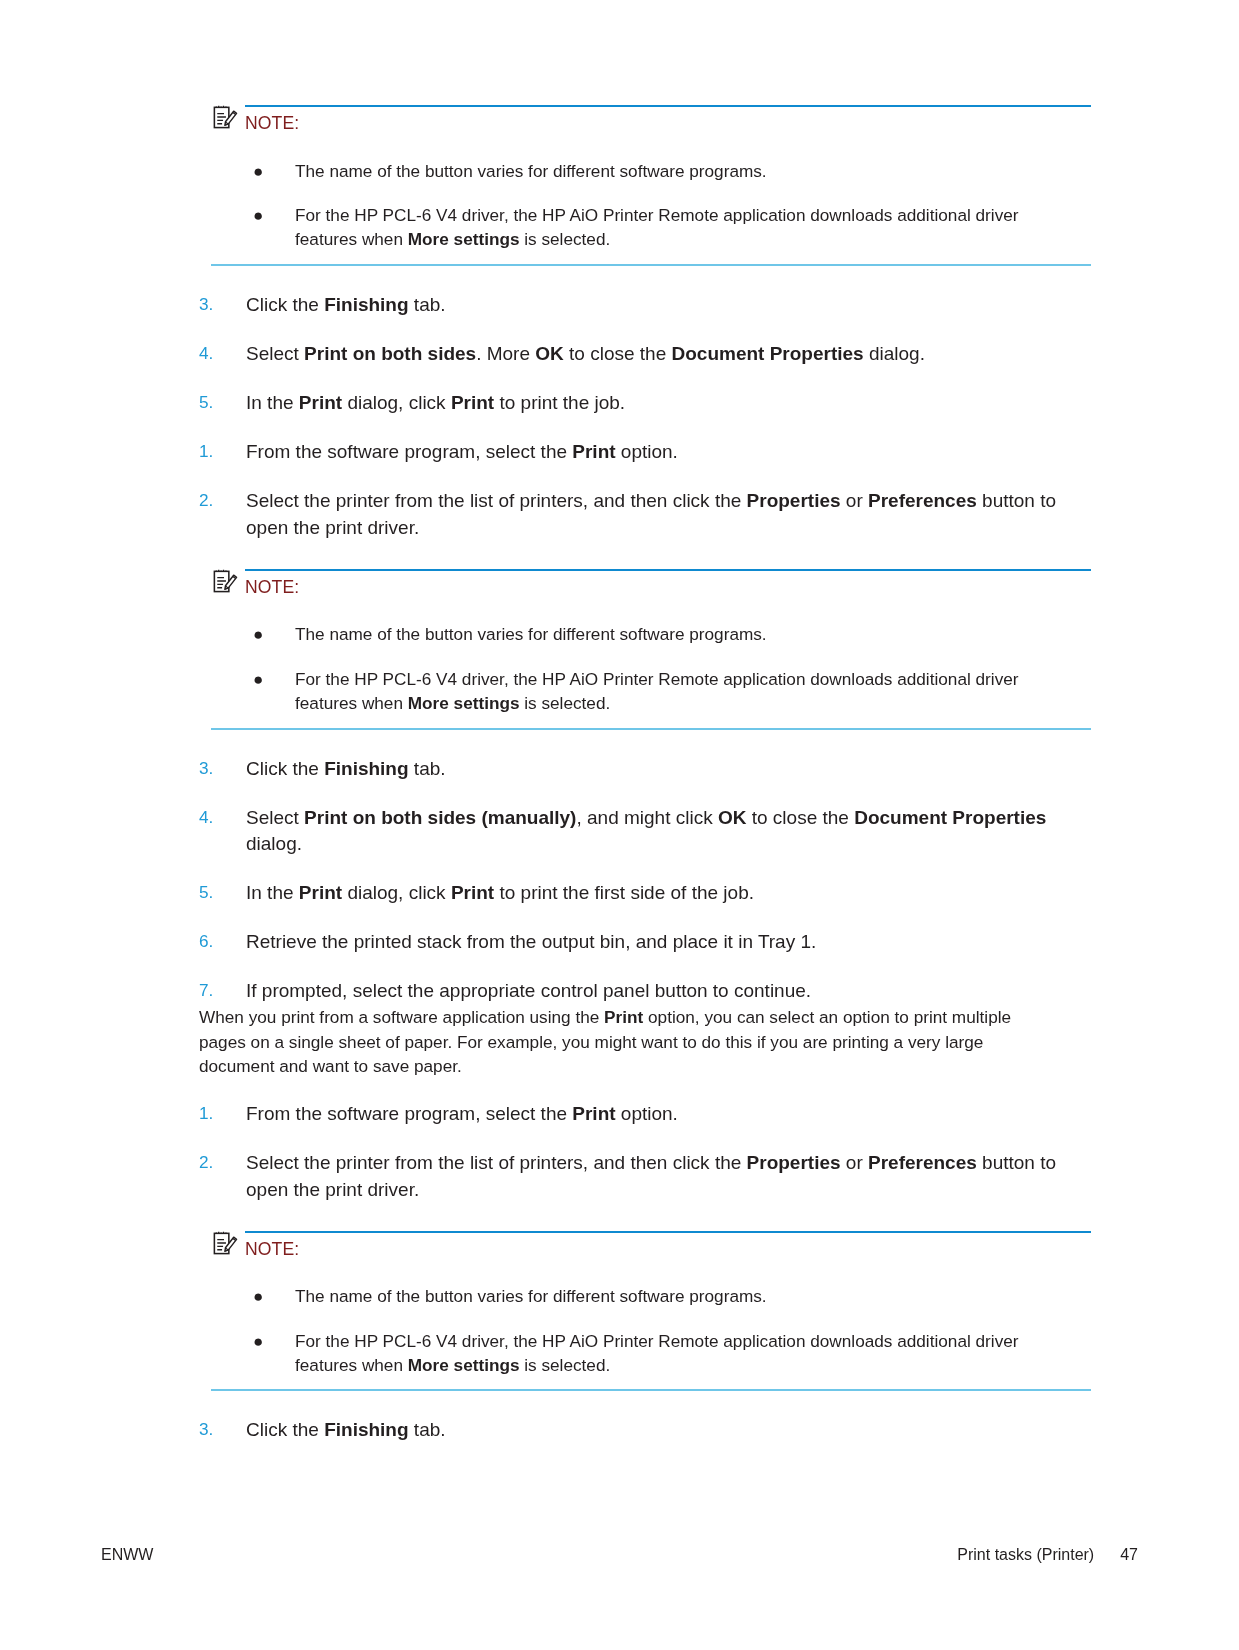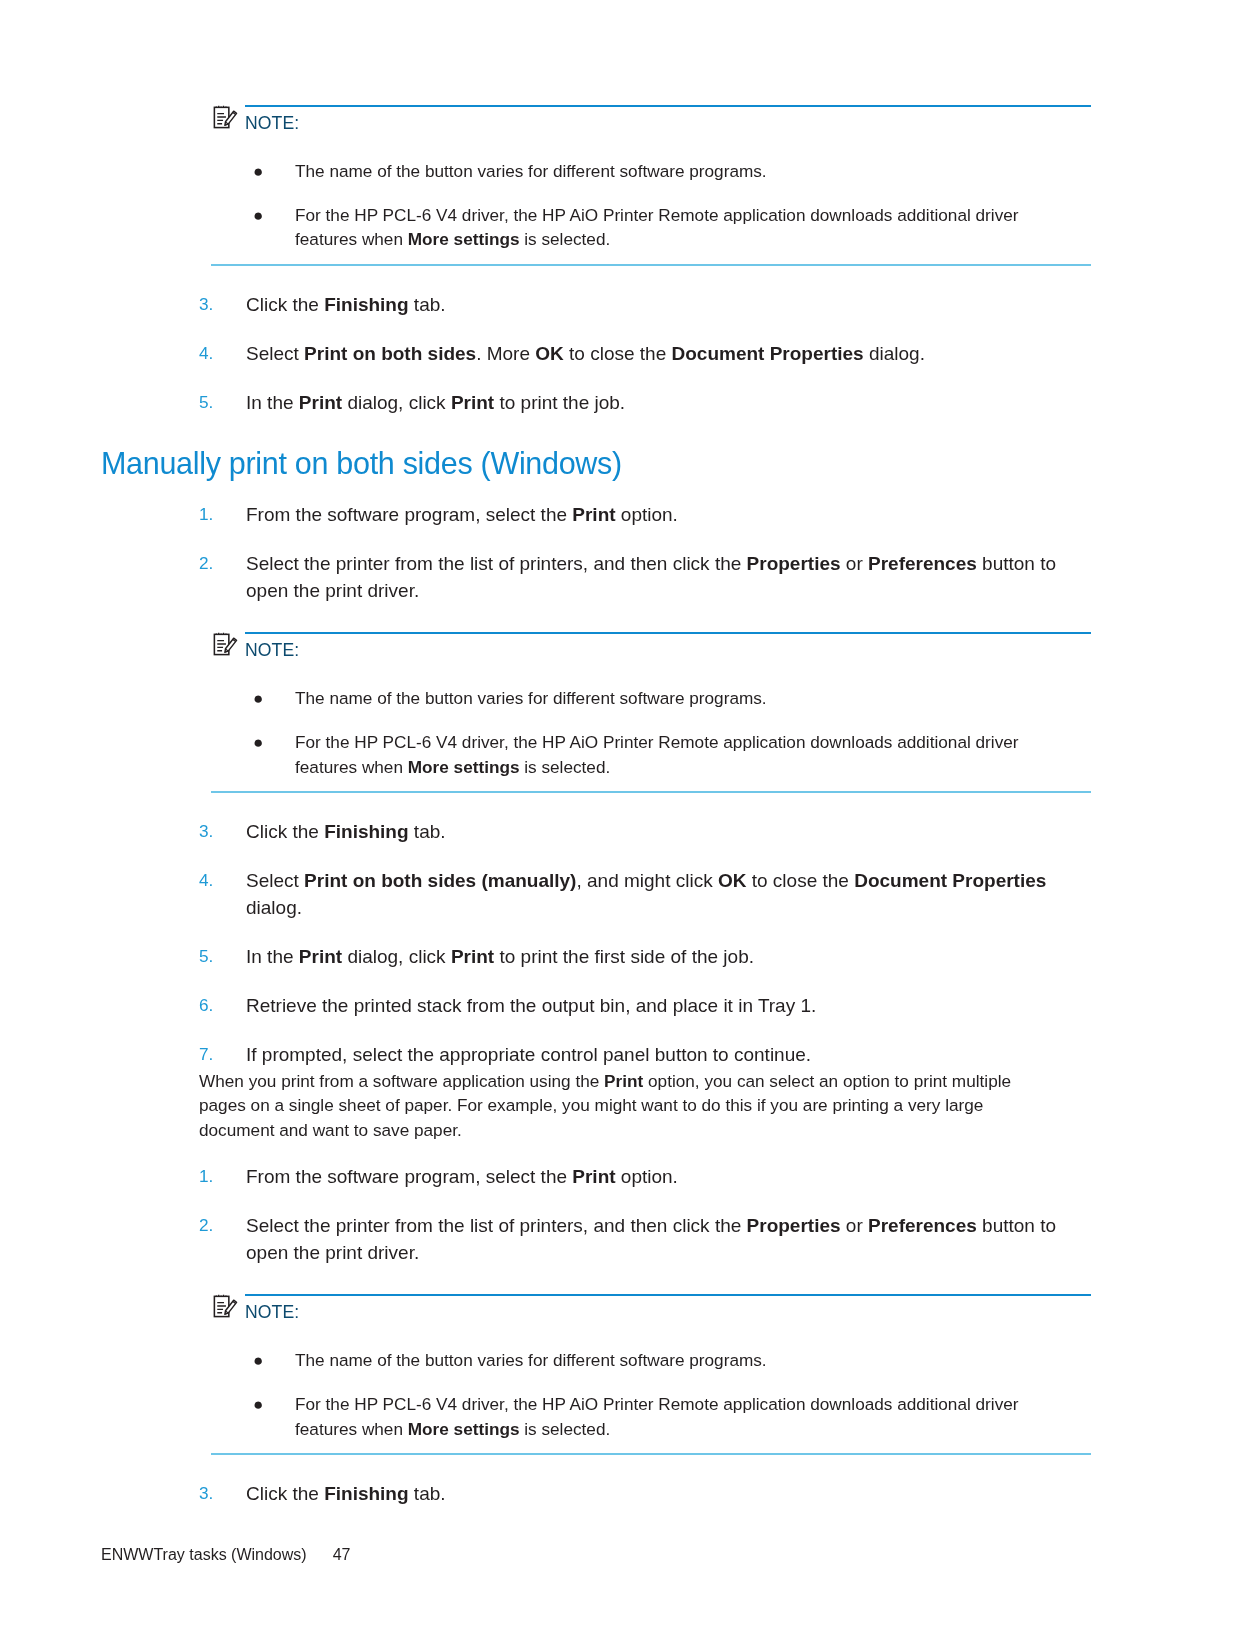--- a/index.html
+++ b/index.html
@@ -101,21 +101,21 @@
   }
   .note-rule-top {
     position: absolute;
     left: 34px;
     right: 0;
     top: 1px;
     height: 2px;
     background: #0f8ad0;
   }
   .note-label {
-    color: #0c4a6e;
+    color: #7f1d1d;
     font-size: 17.6px;
     line-height: 1.0;
     letter-spacing: 0.1px;
     margin-top: 11px;
   }
   .note-rule-bottom {
     height: 2px;
     background: #6fc6e8;
     margin-top: 12px;
     width: 100%;
@@ -147,20 +147,21 @@
 
   b, strong { font-weight: 700; }
 
   
   .footer {
     position: absolute;
     left: 101px;
     top: 1546px;
     width: 1037px;
     display: flex;
+    justify-content: space-between;
     align-items: baseline;
     font-size: 16px;
     color: #231f20;
   }
   .footer-right {
     display: flex;
     align-items: baseline;
   }
   .footer-page {
     margin-left: 26px;
@@ -208,23 +209,20 @@
         <div class="oitem">
           <div class="num">4.</div>
           <div class="otext"><span>Select </span><b>Print on both sides</b><span>. More </span><b>OK</b><span> to close the </span><b>Document Properties</b><span> dialog.</span></div>
         </div>
         <div class="oitem">
           <div class="num">5.</div>
           <div class="otext"><span>In the </span><b>Print</b><span> dialog, click </span><b>Print</b><span> to print the job.</span></div>
         </div>
       </div>
 
-    <div class="h1-wrap">
-      <h1 class="h1">Manually print on both sides (Windows)</h1>
-    </div>
     <div class="olist">
         <div class="oitem">
           <div class="num">1.</div>
           <div class="otext"><span>From the software program, select the </span><b>Print</b><span> option.</span></div>
         </div>
         <div class="oitem">
           <div class="num">2.</div>
           <div class="otext"><span>Select the printer from the list of printers, and then click the </span><b>Properties</b><span> or </span><b>Preferences</b><span> button to open the print driver.</span></div>
         </div>
       </div>
@@ -324,17 +322,17 @@
         <div class="oitem">
           <div class="num">3.</div>
           <div class="otext"><span>Click the </span><b>Finishing</b><span> tab.</span></div>
         </div>
       </div>
   </div>
 
   <div class="footer">
     <div>ENWW</div>
     <div class="footer-right">
-      <div>Tray tasks (Windows)</div>
+      <div>Print tasks (Printer)</div>
       <div class="footer-page">47</div>
     </div>
   </div>
 </div>
 
 </body></html>

